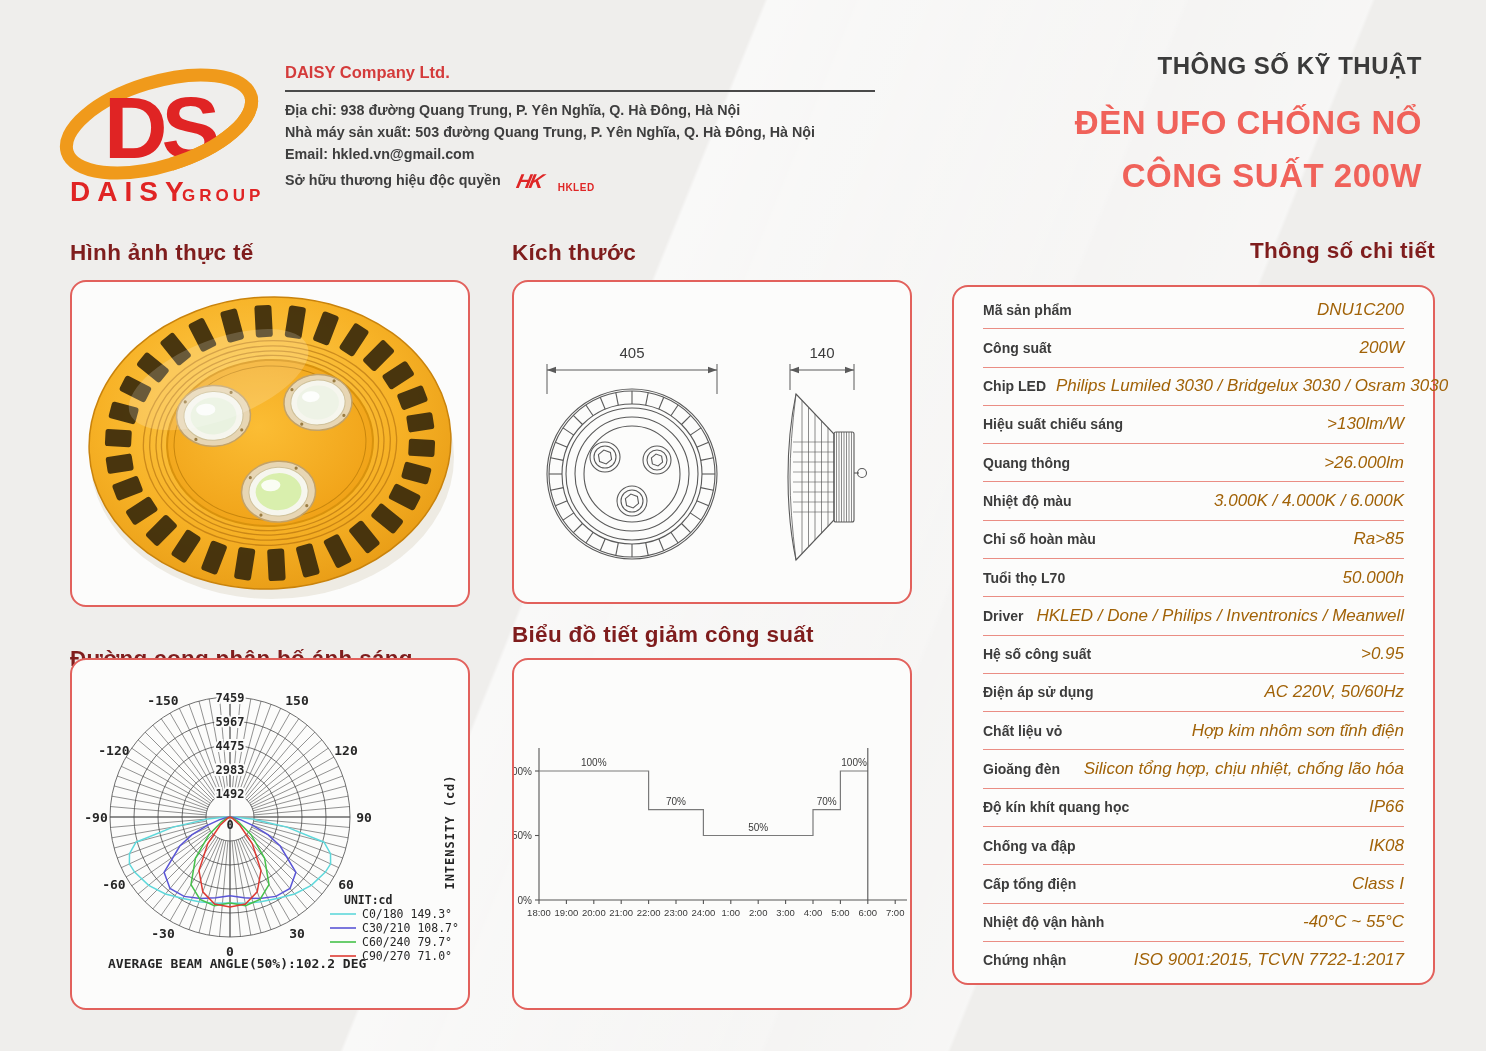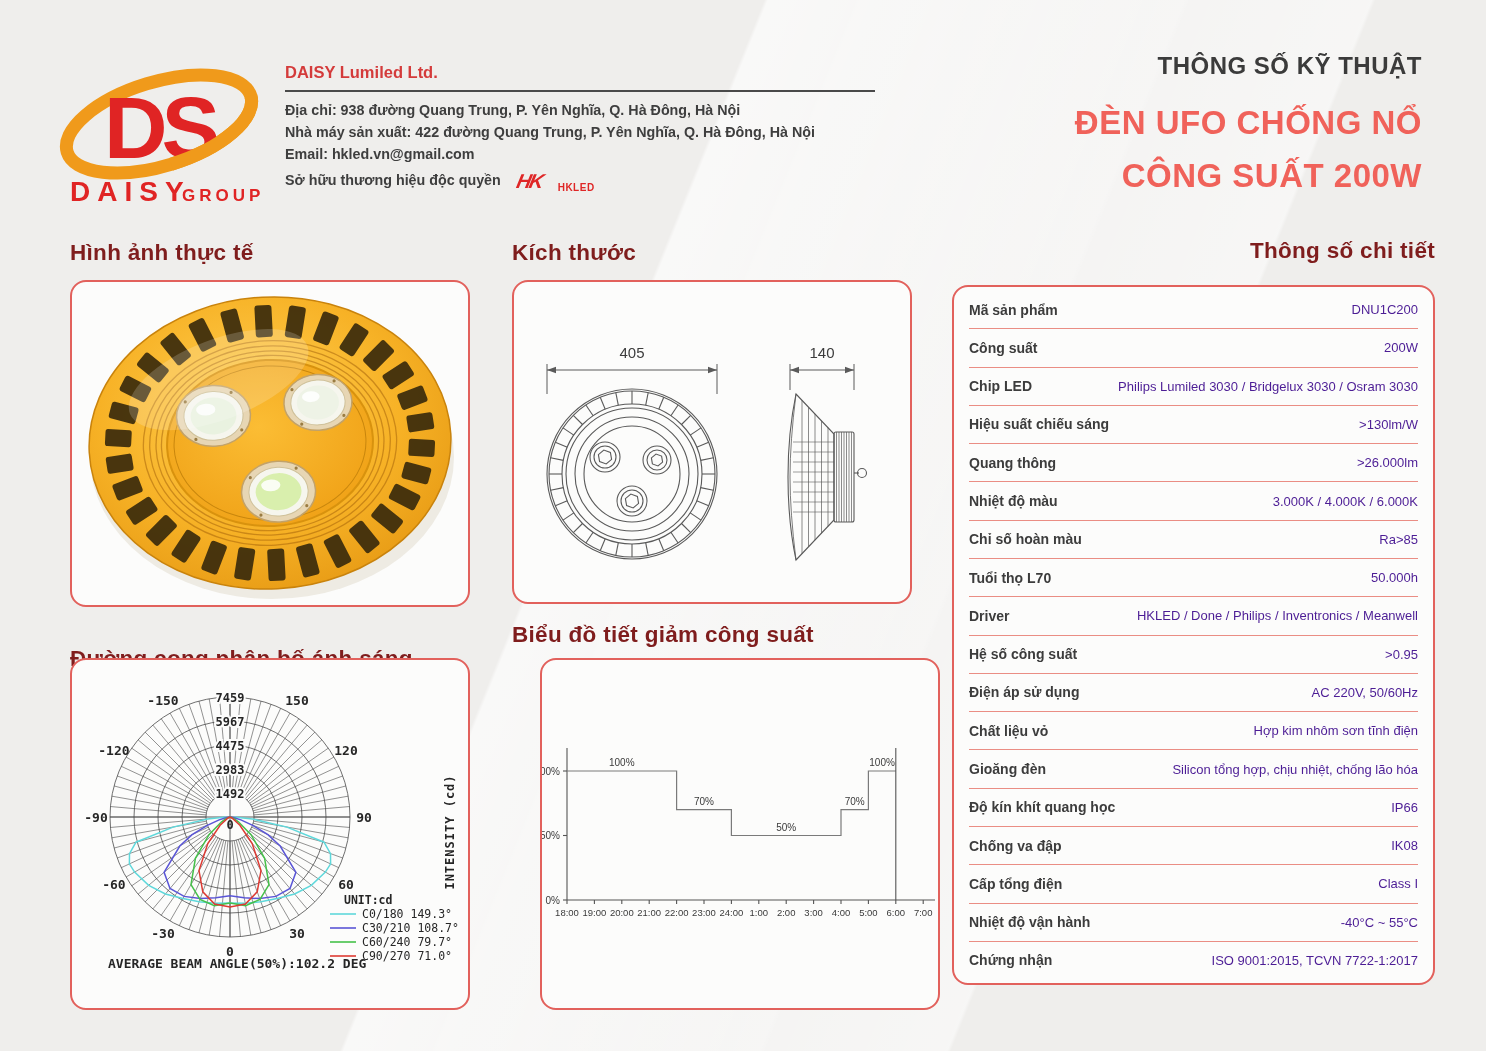--- a/index.html
+++ b/index.html
@@ -28,26 +28,26 @@
   .titleblock{right:64px;top:52px;width:480px;text-align:right;}
   .doc-title{font-size:24px;font-weight:bold;color:#3b3b3b;letter-spacing:.5px;margin-bottom:16px;}
   .prod-title{font-size:33px;font-weight:bold;color:#f0625a;line-height:1.62;letter-spacing:.5px;}
   
   .sec-h{font-size:22.5px;font-weight:bold;color:#7f1d1d;letter-spacing:.3px;}
   
   .panel{position:absolute;background:#fcfcfb;border:2px solid #e2615c;border-radius:16px;box-sizing:border-box;}
   .panel-photo{left:70px;top:280px;width:400px;height:327px;}
   .panel-dims{left:512px;top:280px;width:400px;height:324px;}
   .panel-polar{left:70px;top:658px;width:400px;height:352px;}
-  .panel-dimming{left:512px;top:658px;width:400px;height:352px;margin-left:28px;}
-  .panel-specs{left:952px;top:285px;width:483px;height:700px;display:flex;flex-direction:column;padding:4px 0;}
+  .panel-dimming{left:512px;top:658px;width:400px;height:352px;}
+  .panel-specs{left:952px;top:285px;width:483px;height:700px;display:flex;flex-direction:column;padding:4px 14px;}
   .spec-row{flex:1;display:flex;align-items:center;justify-content:space-between;margin:0 15px;border-bottom:1.3px solid #ea8d84;gap:10px;}
   .spec-row:last-child{border-bottom:none;}
   .spec-label{font-weight:bold;font-size:14px;color:#3c3c3c;white-space:nowrap;}
-  .spec-value{font-size:13px;color:#4c1d95;text-align:right;white-space:nowrap;}
+  .spec-value{font-style:italic;font-size:17px;color:#a16207;text-align:right;white-space:nowrap;}
   svg{display:block;}
   .sec-h-specs{left:952px;top:238px;width:483px;text-align:right;}
 </style>
 </head>
 <body>
 
 <div class="bg-sheen"></div>
 
 <div class="abs logo-box">
   <svg width="215" height="158" viewBox="0 0 215 158">
@@ -57,24 +57,24 @@
     <text x="107" y="100" text-anchor="middle" font-size="88" font-weight="bold" fill="#e02424" letter-spacing="-6">DS</text>
     <g transform="rotate(-17 107 66)">
       <path d="M 203 66 A 96 42 0 0 1 107 108" fill="none" stroke="#f09a1b" stroke-width="13"></path>
     </g>
     <text x="18" y="143" font-size="28" font-weight="bold" fill="#e02424" letter-spacing="7">DAISY</text>
     <text x="130" y="143" font-size="17" font-weight="bold" fill="#e02424" letter-spacing="4">GROUP</text>
   </svg>
 </div>
 
 <div class="abs company">
-  <div class="en">DAISY Lumiled Ltd.</div>
+  <div class="en">DAISY Company Ltd.</div>
   <hr class="rule">
   <div class="addr">Địa chỉ: 938 đường Quang Trung, P. Yên Nghĩa, Q. Hà Đông, Hà Nội</div>
-  <div class="addr">Nhà máy sản xuất: 422 đường Quang Trung, P. Yên Nghĩa, Q. Hà Đông, Hà Nội</div>
+  <div class="addr">Nhà máy sản xuất: 503 đường Quang Trung, P. Yên Nghĩa, Q. Hà Đông, Hà Nội</div>
   <div class="addr">Email: hkled.vn@gmail.com</div>
   <div class="addr brandline">
     <span>Sở hữu thương hiệu độc quyền</span>
     <span class="hk-mark">HK</span>
     <span class="hk-text">HKLED</span>
   </div>
 </div>
 
 <div class="abs titleblock">
   <div class="doc-title">THÔNG SỐ KỸ THUẬT</div>

